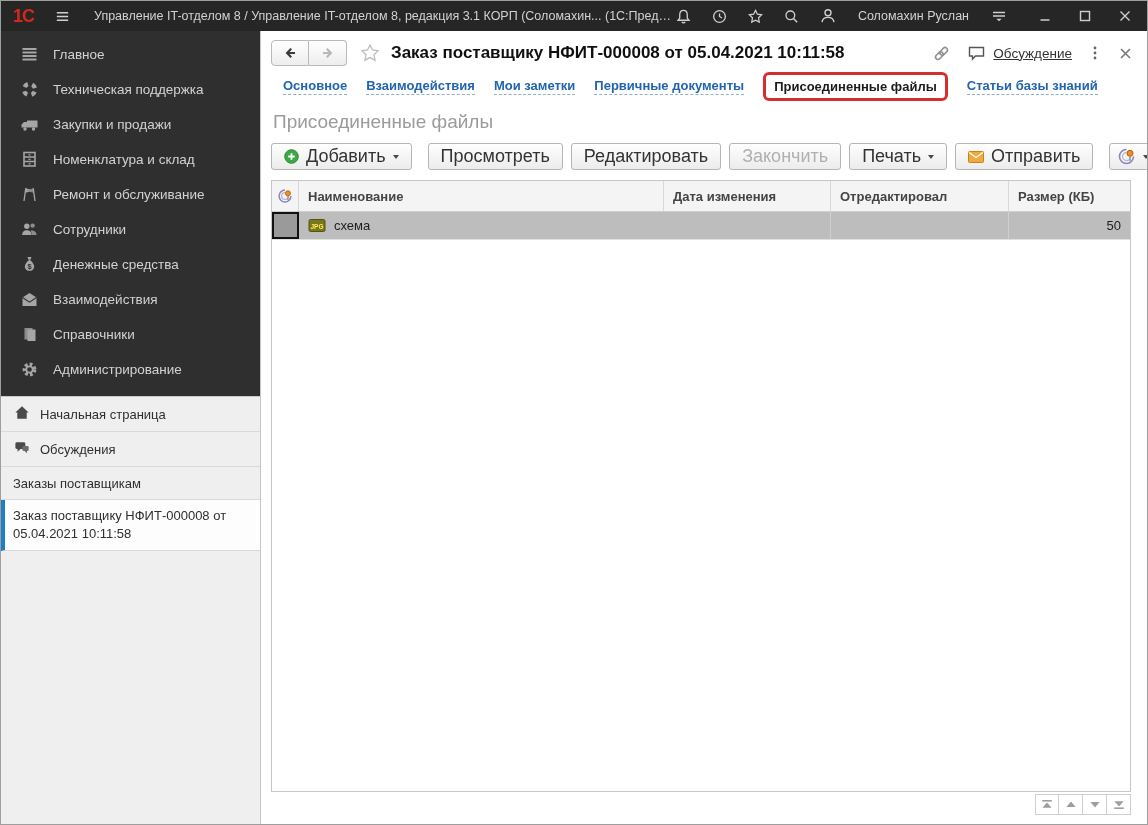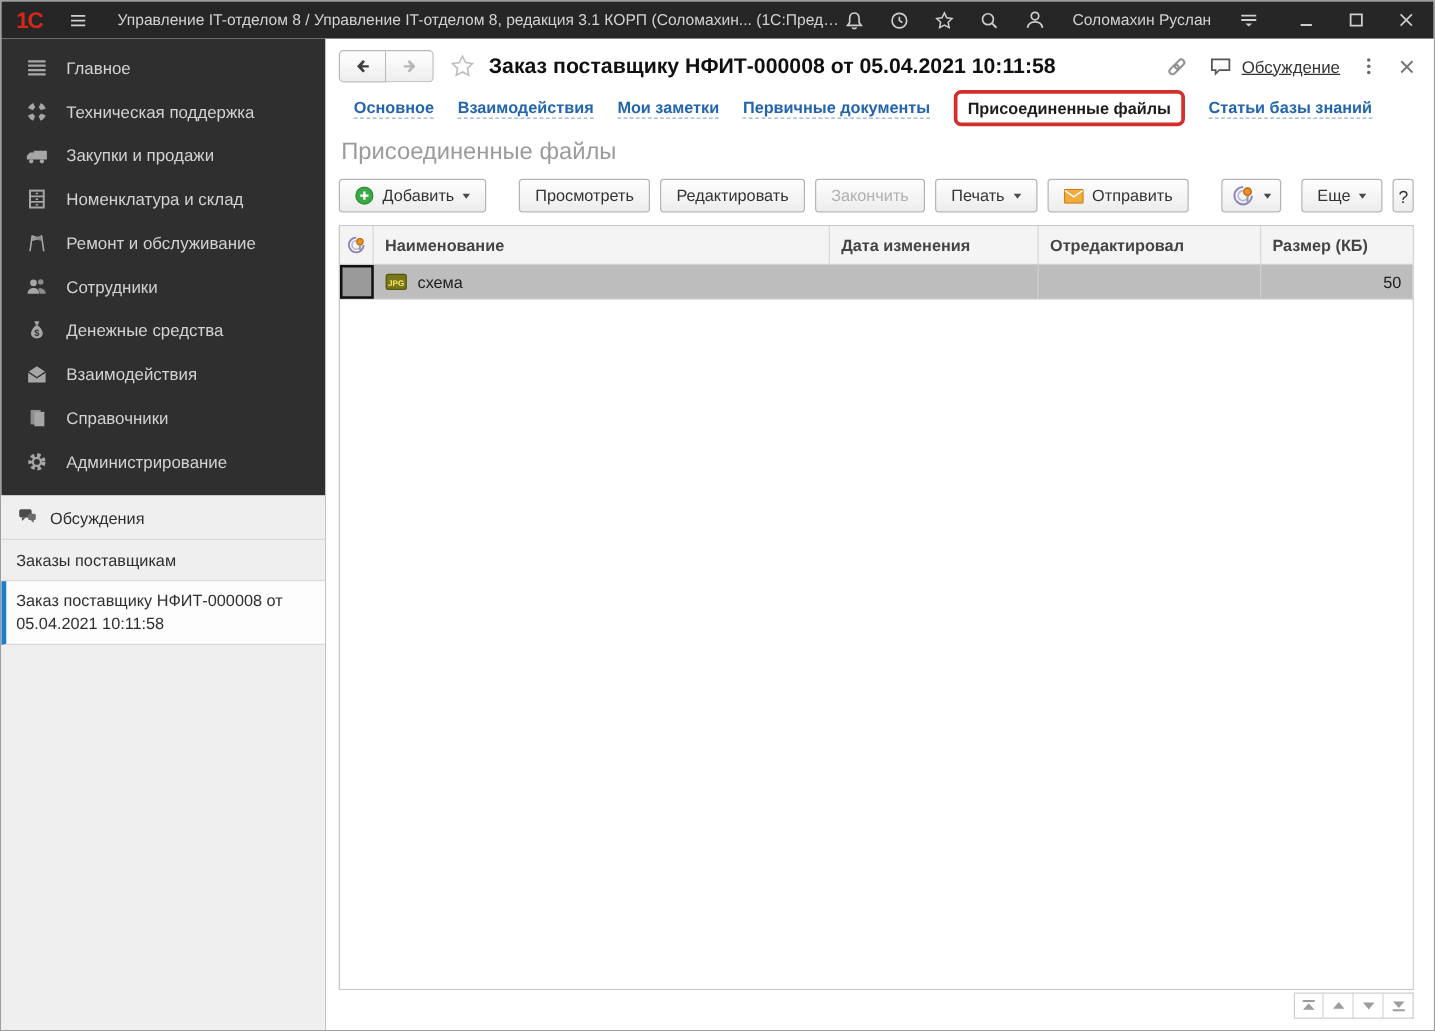--- a/index.html
+++ b/index.html
@@ -45,21 +45,21 @@
   .fh-iconbtn { display:flex; align-items:center; cursor:pointer; }
 
   .nav-links { display:flex; align-items:center; gap:19px; padding:5px 12px 7px 22px; font-size:13px; min-height:34px; }
   .nav-link { color:#2265ad; border-bottom:1px dashed #8fafd0; padding-bottom:1px; cursor:pointer; white-space:nowrap;font-weight:bold; }
   .annotation-box { border:3px solid #d32f2f; border-radius:6px; padding:4px 8px; margin:-4px 0; }
   .nav-link.active { color:#1c1c1c; border-bottom:none; cursor:default; }
 
   .section-title { font-size:19px; font-weight:400; color:#9b9b9b; margin:7px 0 10px 12px; }
 
   .toolbar { display:flex; align-items:center; gap:8px; padding:0 16px 9px 10px; }
-  .btn { height:27px; border:1px solid #b5b5b5; border-radius:3px; background:linear-gradient(#fefefe,#ececec); font-size:13px; color:#333; padding:0 12px; display:inline-flex; align-items:center; gap:7px; cursor:pointer; white-space:nowrap; }
+  .btn { height:27px; border:1px solid #b5b5b5; border-radius:3px; background:linear-gradient(#fefefe,#ececec); font-size:18px; color:#333; padding:0 12px; display:inline-flex; align-items:center; gap:7px; cursor:pointer; white-space:nowrap; }
   .btn.disabled { color:#b0b0b0; cursor:default; }
   .btn.iconbtn { padding:0 7px; }
   .btn.help { width:29px; justify-content:center; padding:0; font-size:14px; }
   .caret { width:0; height:0; border-left:3.5px solid transparent; border-right:3.5px solid transparent; border-top:4px solid #4a4a4a; }
   .tb-gap { width:18px; }
   .toolbar-spacer { flex:1; }
 
   .list { margin:1px 16px 0 10px; border:1px solid #c6c6c6; flex:1; display:flex; flex-direction:column; min-height:0; }
   .thead { display:flex; background:#f4f4f4; border-bottom:1px solid #cfcfcf; height:31px; flex:0 0 31px; font-size:13px; color:#444;font-weight:bold; }
   .th { display:flex; align-items:center; padding:0 9px; border-right:1px solid #d8d8d8; cursor:pointer; }
@@ -249,20 +249,26 @@
                 <circle cx="9.5" cy="9.5" r="3.2" fill="none" stroke="#a6a6a6" stroke-width="1.8"></circle>
               </svg>
             </span>
           <span>Администрирование</span>
         </div>
       </div>
 
       <div class="sidebar-light">
         <div class="sl-item">
           <span><svg width="18" height="17" viewBox="0 0 19 18">
+                <path d="M9.5 2.5L16.5 9h-2v6.5h-10V9h-2z" fill="#4a4a4a"></path>
+              </svg></span>
+          <span>Начальная страница</span>
+        </div>
+        <div class="sl-item">
+          <span><svg width="18" height="17" viewBox="0 0 19 18">
                 <rect x="2.5" y="3.5" width="10.5" height="7" rx="1.5" fill="#4a4a4a"></rect>
                 <path d="M4.8 10.5v3l3.2-3z" fill="#4a4a4a"></path>
                 <rect x="10" y="7.5" width="6.5" height="5.3" rx="1.2" fill="#6b6b6b"></rect>
                 <path d="M14.8 12.8v2.4l-2.6-2.4z" fill="#6b6b6b"></path>
               </svg></span>
           <span>Обсуждения</span>
         </div>
         <div class="sl-item">
           <span>Заказы поставщикам</span>
         </div>

